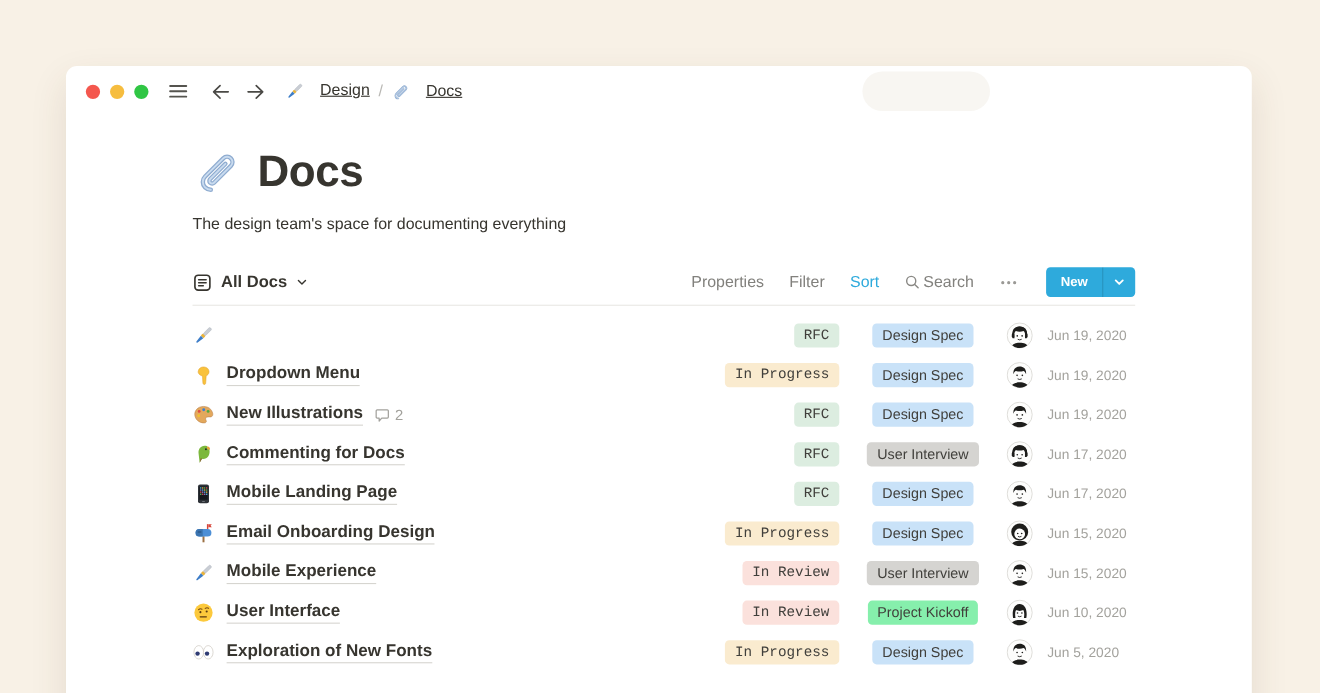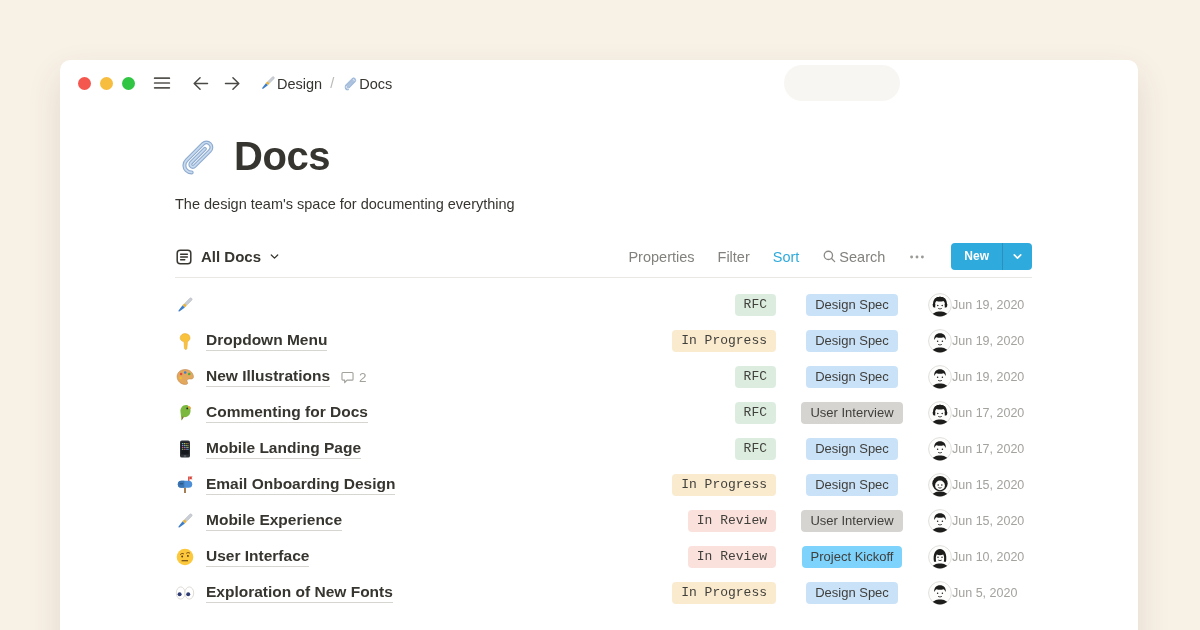--- a/index.html
+++ b/index.html
@@ -14,21 +14,21 @@
   .smudge{position:absolute;left:724px;top:5px;width:116px;height:36px;border-radius:18px;
     background:#F7F5F0;opacity:.85;}
   .traffic{display:flex;align-items:center;gap:9px;}
   .traffic span{width:13px;height:13px;border-radius:50%;display:block;}
   .tb-icon{display:flex;align-items:center;justify-content:center;}
   .menu-btn{margin-left:16px;}
   .nav-back{margin-left:17px;}
   .nav-fwd{margin-left:11px;}
   .breadcrumb{display:flex;align-items:center;gap:7px;margin-left:16px;
     font-size:14.5px;color:#37352F;position:relative;z-index:1;}
-  .breadcrumb .crumb{display:flex;align-items:flex-end;gap:0;}
+  .breadcrumb .crumb{display:flex;align-items:flex-start;gap:14px;text-decoration:underline;}
   .breadcrumb .sep{color:#B9B8B4;padding:0 1px;}
   .topbar-right{margin-left:auto;display:flex;align-items:center;gap:27px;
     font-size:14.5px;color:#37352F;position:relative;z-index:1;}
   .topbar-right .tb-action{cursor:default;}
 
   
   .content{margin:0 106px 0 115px;}
   .title-row{display:flex;align-items:center;gap:13px;margin-top:27px;}
   .page-title{font-size:40px;font-weight:800;color:#37352F;letter-spacing:-.4px;line-height:1.1;}
   .subtitle{margin-top:17px;font-size:14.5px;color:#37352F;}
@@ -56,21 +56,21 @@
   .doc-title{font-size:15.5px;font-weight:600;color:#37352F;
     border-bottom:1px solid #D6D5D0;padding-bottom:1px;cursor:default;}
   .comments{display:flex;align-items:center;gap:4px;margin-left:10px;
     color:#A2A19C;font-size:13.5px;}
   .row-right{margin-left:auto;display:flex;align-items:center;}
   .cell-status{width:108px;display:flex;justify-content:flex-end;font-family:Liberation Mono, monospace;}
   .cell-category{width:124px;display:flex;justify-content:center;margin-left:14px;}
   .badge{font-size:13px;color:#403F3B;padding:3px 9px 4px;border-radius:4px;white-space:nowrap;}
   .avatar{width:24px;height:24px;margin-left:14px;flex:none;border-radius:50%;}
   .avatar svg{width:24px;height:24px;display:block;}
-  .cell-date{width:80px;font-size:12.5px;color:#A3A29D;white-space:nowrap;}
+  .cell-date{width:80px;margin-left:13px;font-size:12.5px;color:#A3A29D;white-space:nowrap;}
 </style>
 </head>
 <body>
 
 <div class="window">
 
   <div class="topbar">
     <div class="smudge"></div>
     <div class="traffic">
       <span style="background:#F4574E"></span>
@@ -497,21 +497,21 @@
               <path d="M7 13.7h5.6" stroke="#5B3A10" stroke-width="1.1" stroke-linecap="round"></path>
             </svg>
           </span>
     <a class="doc-title">User Interface</a>
 
     <div class="row-right">
       <span class="cell-status">
               <span class="badge" style="background: rgb(251, 225, 220);">In Review</span>
             </span>
       <span class="cell-category">
-              <span class="badge" style="background: #7dd3fc;">Project Kickoff</span>
+              <span class="badge" style="background: #86efac;">Project Kickoff</span>
             </span>
       <span class="avatar">
               <svg viewBox="0 0 24 24">
                 <defs>
                   <clipPath id="avc">
                     <circle cx="12" cy="12" r="11.4"></circle>
                   </clipPath>
                 </defs>
                 <circle cx="12" cy="12" r="11.4" fill="#FDFDFC" stroke="#DEDDD9" stroke-width="0.9"></circle>
                 <g clip-path="url(#avc)">

